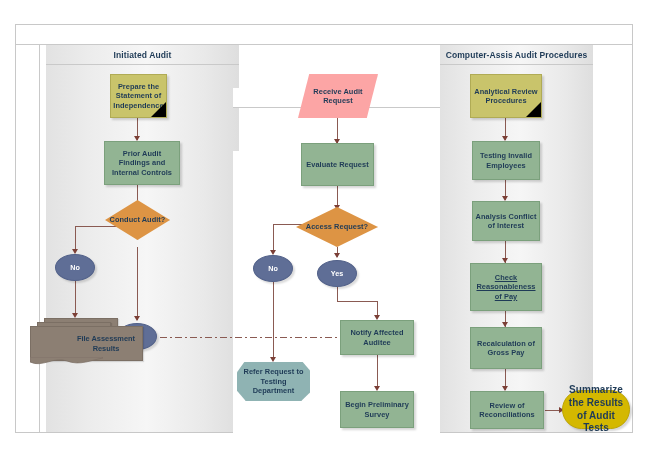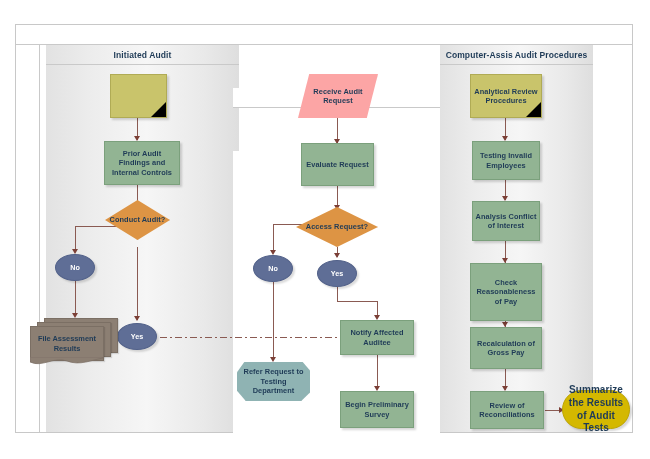--- a/index.html
+++ b/index.html
@@ -166,20 +166,21 @@
   <div class="ln vln" style="left:505px;top:305px;height:22px;"></div>
   <div class="arrow" style="left:501.5px;top:322px;"></div>
 
   <div class="ln vln" style="left:505px;top:369px;height:21px;"></div>
   <div class="arrow" style="left:501.5px;top:386px;"></div>
 
   <div class="ln hln" style="left:545px;top:410px;width:18px;"></div>
   <div class="arrow-r" style="left:559px;top:406.5px;"></div>
 
   <div class="shape note" style="left:110px;top:74px;width:57px;height:44px;">
+    <span>Prepare the Statement of Independence</span>
     <span class="fold"></span>
   </div>
 
   <div class="shape proc" style="left:104px;top:141px;width:76px;height:44px;justify-content:center;">
     <span>Prior Audit Findings and Internal Controls</span>
   </div>
 
   <div class="shape dec" style="left:105px;top:200px;width:65px;height:40px;">
     <span>Conduct Audit?</span>
   </div>
@@ -188,21 +189,21 @@
     <span>No</span>
   </div>
 
   <div class="shape ell" style="left:117px;top:323px;width:40px;height:27px;">
     <span>Yes</span>
   </div>
 
   <div class="multidoc" style="left:30px;top:318px;width:90px;height:48px;">
     <div class="pg" style="left:14px;top:0;width:72px;height:33px;"></div>
     <div class="pg" style="left:7px;top:4px;width:72px;height:33px;"></div>
-    <div class="pg front" style="left:0;top:8px;width:72px;height:33px;">
+    <div class="pg front" style="left:0;top:8px;width:72px;height:33px;padding-left:39px;">
       <span>File Assessment Results</span>
     </div>
     <svg class="wave" style="left:0;top:39px;width:73px;height:10px;" viewBox="0 0 73 10" preserveAspectRatio="none">
       <path d="M0,0 L0,5 C12,11 24,-1 37,4 C50,9 61,3 73,1 L73,0 Z" fill="#8c7f73" stroke="#7b6f64" stroke-width="0.7"></path>
     </svg>
   </div>
 
   <div class="shape para" style="left:298px;top:74px;width:80px;height:44px;">
     <span>Receive Audit Request</span>
   </div>
@@ -241,21 +242,21 @@
   </div>
 
   <div class="shape proc" style="left:472px;top:141px;width:68px;height:39px;">
     <span>Testing Invalid Employees</span>
   </div>
 
   <div class="shape proc" style="left:472px;top:201px;width:68px;height:40px;">
     <span>Analysis Conflict of Interest</span>
   </div>
 
-  <div class="shape proc" style="left:470px;top:263px;width:72px;height:58px;">
+  <div class="shape proc" style="left:470px;top:263px;width:72px;height:48px;text-decoration:underline;">
     <span>Check Reasonableness of Pay</span>
   </div>
 
   <div class="shape proc" style="left:470px;top:327px;width:72px;height:42px;">
     <span>Recalculation of Gross Pay</span>
   </div>
 
   <div class="shape proc" style="left:470px;top:391px;width:74px;height:38px;">
     <span>Review of Reconciliations</span>
   </div>

